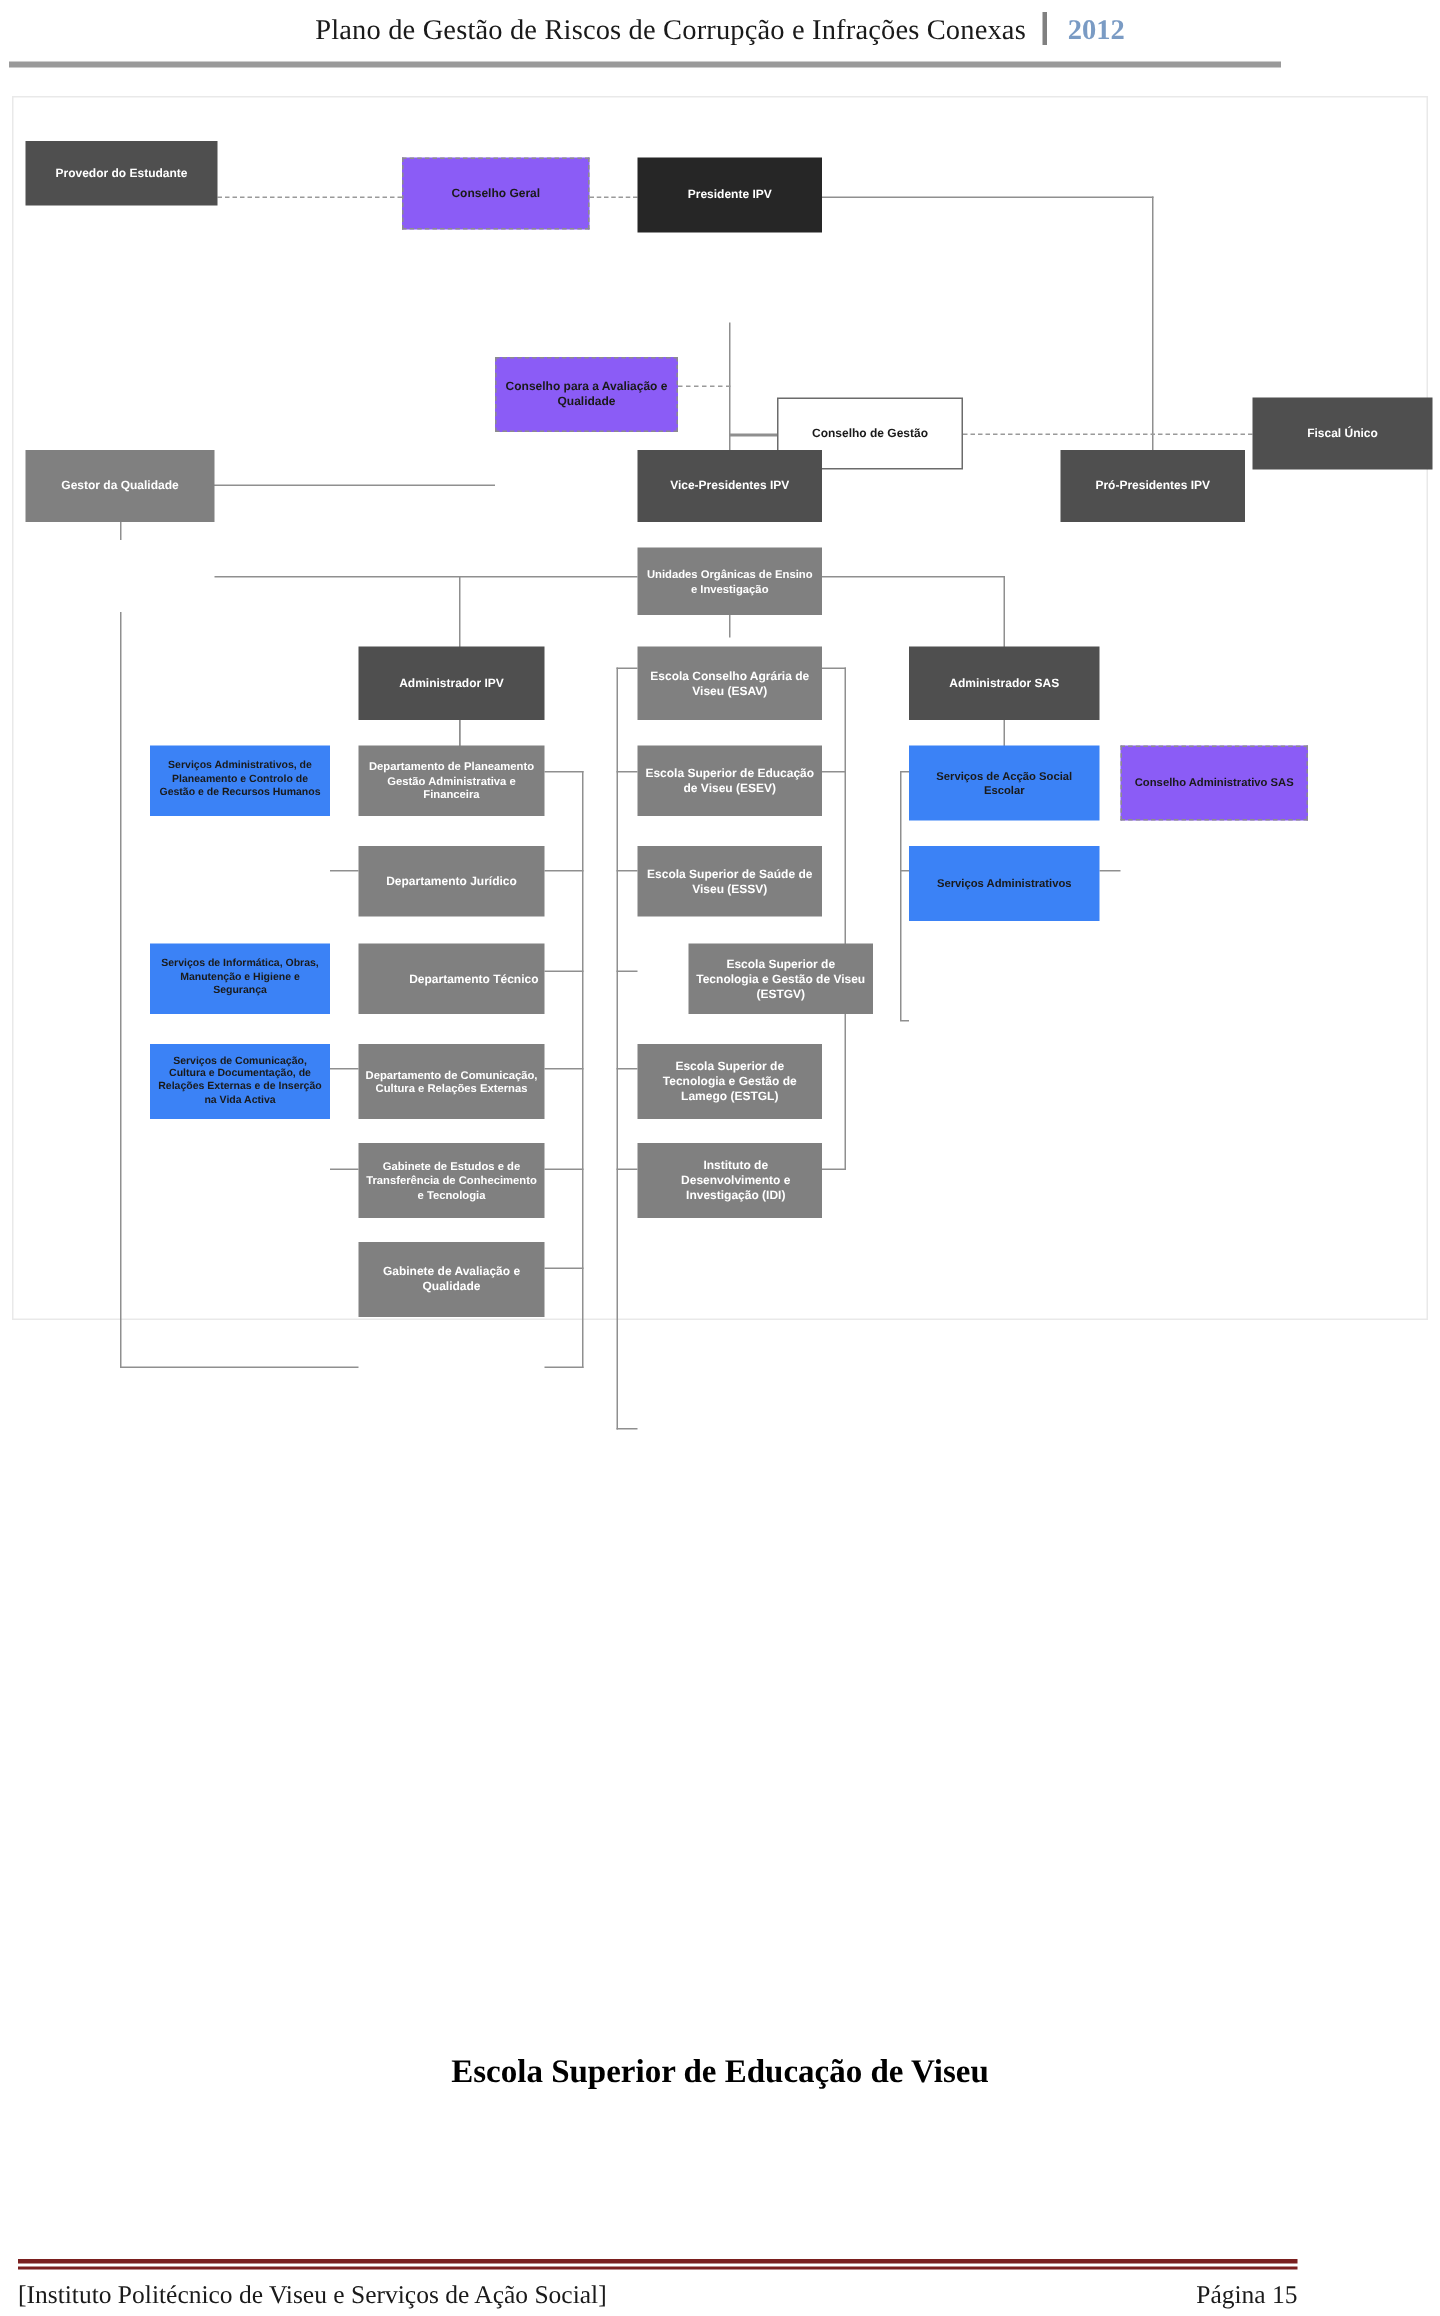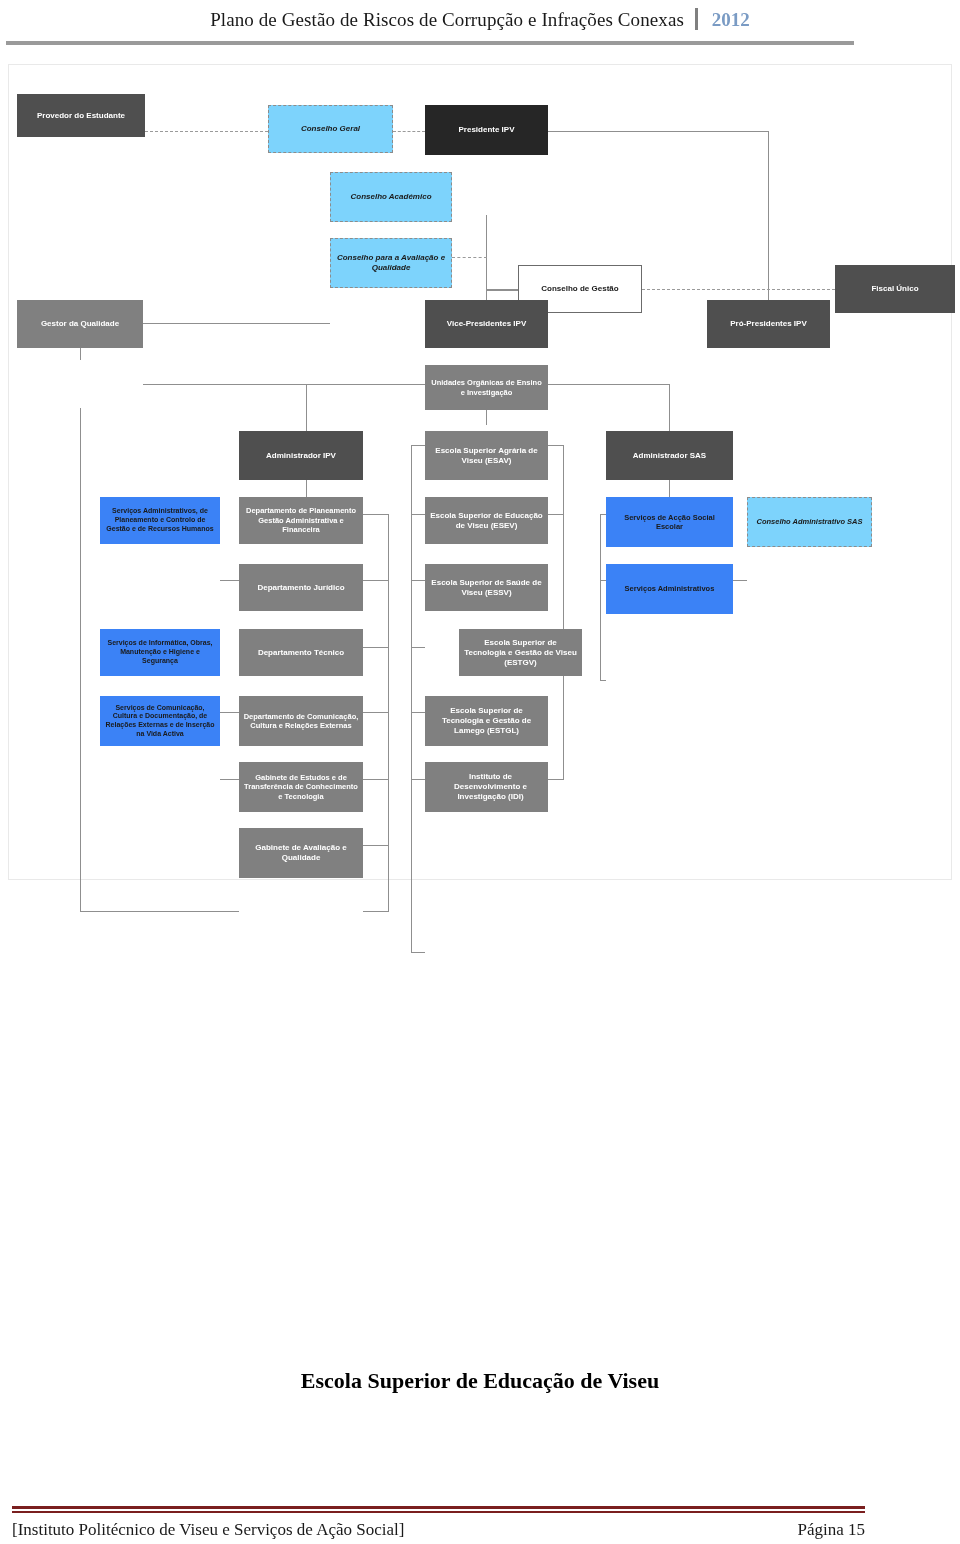--- a/index.html
+++ b/index.html
@@ -62,21 +62,21 @@
     z-index:5;
   }
   .node span{display:block;width:100%;}
 
   
   .f-black  {background:#262626;color:#ffffff;font-weight:bold;}
   .f-dark   {background:#4f4f4f;color:#ffffff;font-weight:bold;}
   .f-mid    {background:#808080;color:#ffffff;font-weight:bold;}
   .f-light  {background:#3b82f6;color:#1a1a1a;font-weight:bold;}
   .f-white  {background:#ffffff;color:#1a1a1a;border:1px solid #6b6b6b;font-weight:bold;}
-  .f-dashed {background:#7dd3fc;color:#1a1a1a;border:1px dashed #8c8c8c;font-weight:bold;font-style:italic;}
+  .f-dashed {background:#8b5cf6;color:#1a1a1a;border:1px dashed #8c8c8c;font-weight:bold;}
   .t8{font-size:8px;}
   .t75{font-size:7.5px;}
   .t7{font-size:7px;}
 
   
   .ln{position:absolute;z-index:1;}
   .h{height:0;border-top:1px solid #8f8f8f;}
   .v{width:0;border-left:1px solid #8f8f8f;}
   .hd{height:0;border-top:1px dashed #9a9a9a;}
   .h2{height:0;border-top:2px solid #8f8f8f;}
@@ -189,23 +189,20 @@
   </div>
 
   <div class="node f-dashed t8" style="left:268px;top:45px;width:125px;height:48px;">
     <span>Conselho Geral</span>
   </div>
 
   <div class="node f-black t8" style="left:425px;top:45px;width:123px;height:50px;">
     <span>Presidente IPV</span>
   </div>
 
-  <div class="node f-dashed t8" style="left:330px;top:112px;width:122px;height:50px;">
-    <span>Conselho Académico</span>
-  </div>
 
   <div class="node f-white t8" style="left:518px;top:205px;width:124px;height:48px;">
     <span>Conselho de Gestão</span>
   </div>
 
   <div class="node f-dark t8" style="left:835px;top:205px;width:120px;height:48px;">
     <span>Fiscal Único</span>
   </div>
 
   <div class="node f-dashed t8" style="left:330px;top:178px;width:122px;height:50px;">
@@ -226,21 +223,21 @@
 
   <div class="node f-mid t75" style="left:425px;top:305px;width:123px;height:45px;">
     <span>Unidades Orgânicas de Ensino e Investigação</span>
   </div>
 
   <div class="node f-dark t8" style="left:239px;top:371px;width:124px;height:49px;">
     <span>Administrador IPV</span>
   </div>
 
   <div class="node f-mid t8" style="left:425px;top:371px;width:123px;height:49px;">
-    <span>Escola Superior Agrária de Viseu (ESAV)</span>
+    <span>Escola Conselho Agrária de Viseu (ESAV)</span>
   </div>
 
   <div class="node f-dark t8" style="left:606px;top:371px;width:127px;height:49px;">
     <span>Administrador SAS</span>
   </div>
 
   <div class="node f-light t7" style="left:100px;top:437px;width:120px;height:47px;">
     <span>Serviços Administrativos, de Planeamento e Controlo de Gestão e de Recursos Humanos</span>
   </div>
 
@@ -269,21 +266,21 @@
   </div>
 
   <div class="node f-light t75" style="left:606px;top:504px;width:127px;height:50px;">
     <span>Serviços Administrativos</span>
   </div>
 
   <div class="node f-light t7" style="left:100px;top:569px;width:120px;height:47px;">
     <span>Serviços de Informática, Obras, Manutenção e Higiene e Segurança</span>
   </div>
 
-  <div class="node f-mid t8" style="left:239px;top:569px;width:124px;height:47px;">
+  <div class="node f-mid t8" style="left:239px;top:569px;width:124px;height:47px;text-align:right;">
     <span>Departamento Técnico</span>
   </div>
 
   <div class="node f-mid t8" style="left:425px;top:569px;width:123px;height:47px;margin-left:34px;">
     <span>Escola Superior de Tecnologia e Gestão de Viseu (ESTGV)</span>
   </div>
 
   <div class="node f-light t7" style="left:100px;top:636px;width:120px;height:50px;">
     <span>Serviços de Comunicação, Cultura e Documentação, de Relações Externas e de Inserção na Vida Activa</span>
   </div>

